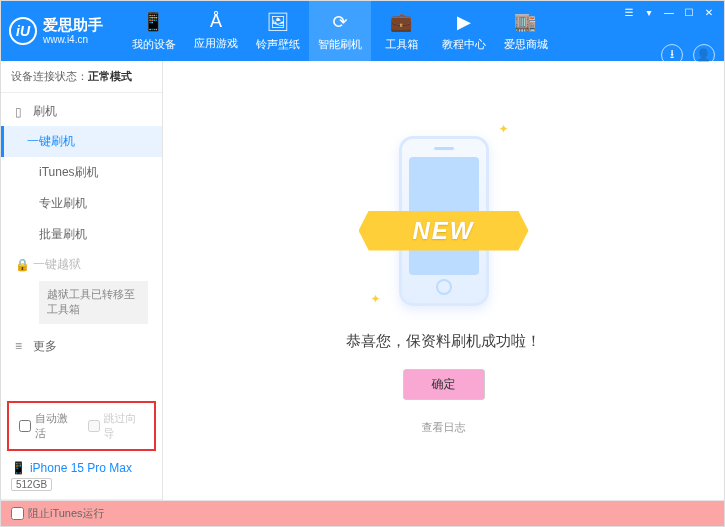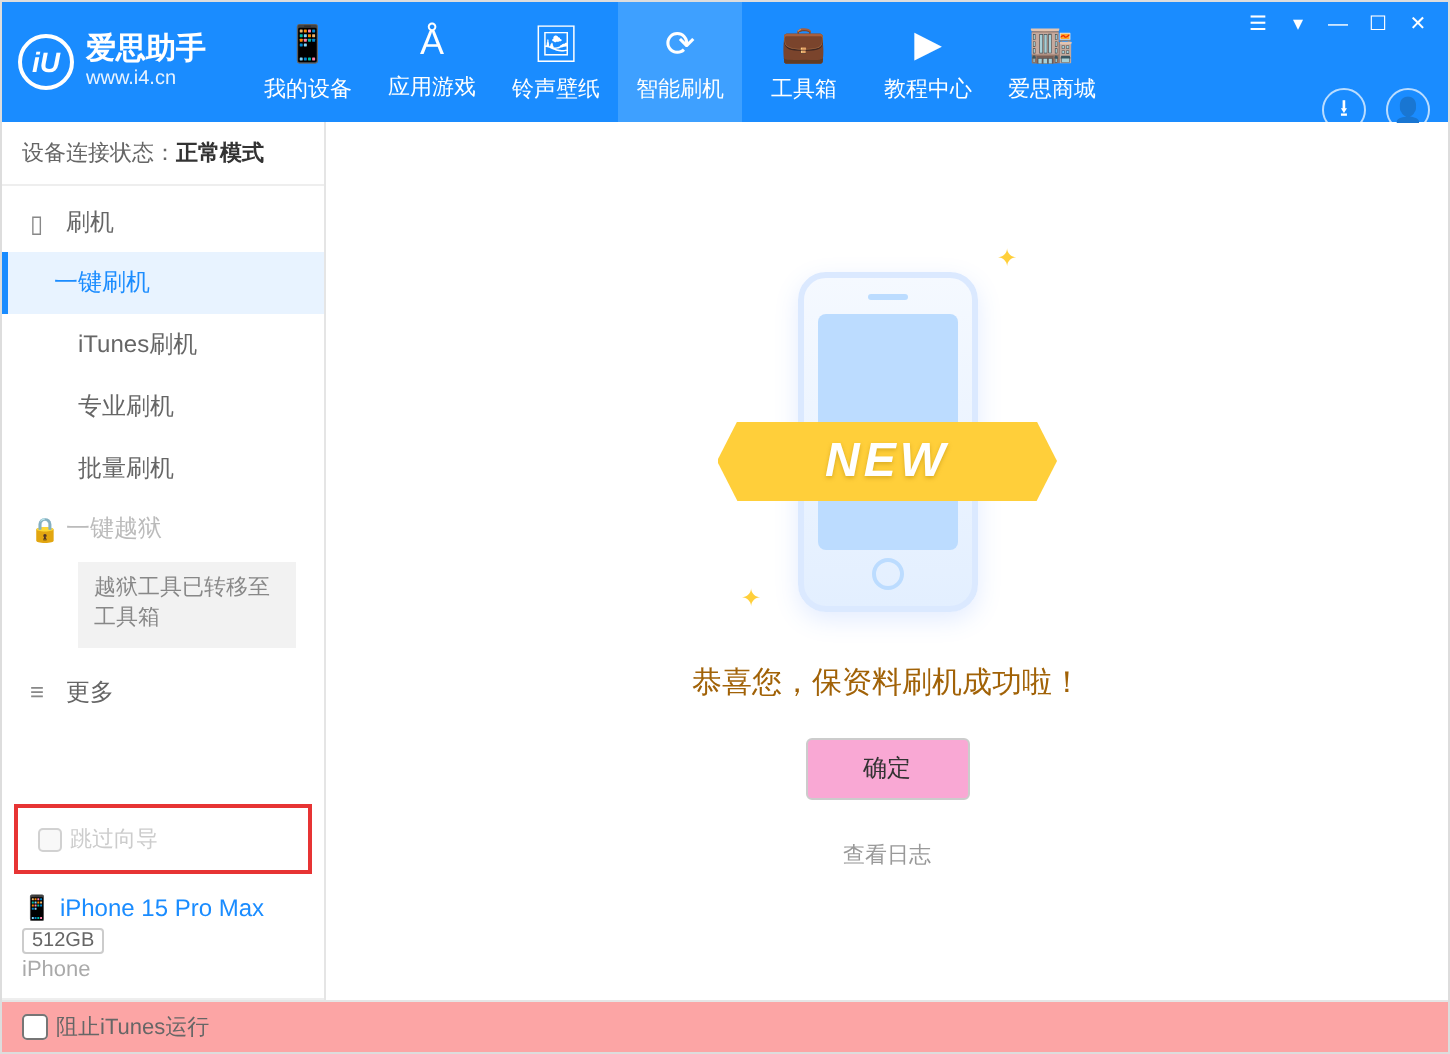--- a/index.html
+++ b/index.html
@@ -49,21 +49,21 @@
 .phone-illustration { width: 110px; height: 190px; position: relative; margin-bottom: 16px; }
 .phone-body { position: absolute; left: 50%; top: 50%; transform: translate(-50%,-50%); width: 90px; height: 170px; background: linear-gradient(#f5f9ff,#e3efff); border-radius: 14px; border: 3px solid #dbe9ff; box-shadow: 0 4px 12px rgba(70,130,255,0.15); }
 .phone-screen { position: absolute; left: 50%; top: 18px; transform: translateX(-50%); width: 70px; height: 118px; background: #bcdcff; border-radius: 4px; }
 .phone-home { position: absolute; left: 50%; bottom: 8px; transform: translateX(-50%); width: 16px; height: 16px; border: 2px solid #bcdcff; border-radius: 50%; }
 .phone-spk { position: absolute; left: 50%; top: 8px; transform: translateX(-50%); width: 20px; height: 3px; background: #bcdcff; border-radius: 2px; }
 .new-ribbon { position: absolute; left: -30px; right: -30px; top: 55%; transform: translateY(-50%); background: #ffcf3a; color: #fff; font-weight: 900; font-size: 24px; text-align: center; padding: 6px 0; letter-spacing: 2px; font-style: italic; clip-path: polygon(6% 0, 94% 0, 100% 50%, 94% 100%, 6% 100%, 0 50%); text-shadow: 0 1px 2px rgba(160,120,0,0.4); }
 .sparkle { position: absolute; color: #ffcf3a; font-size: 12px; }
 .sparkle.s1 { top: -4px; right: -10px; }
 .sparkle.s2 { bottom: 10px; left: -18px; }
 
-.success-msg { font-size: 15px; color: #a16207; margin-bottom: 18px; }
+.success-msg { font-size: 15px; color: #404040; margin-bottom: 18px; }
 .confirm-btn { padding: 6px 28px; border: 1px solid #ccc; background: #f9a8d4; border-radius: 3px; cursor: pointer; font-size: 12px; color: #333; }
 .view-log { margin-top: 20px; font-size: 11px; color: #999; cursor: pointer; }
 
 .footer { height: 26px; border-top: 1px solid #e5e5e5; display: flex; align-items: center; padding: 4px 10px; font-size: 11px; color: #666; background: #fca5a5; }
 .footer-left { display: flex; align-items: center; gap: 4px; }
 .footer-right { margin-left: auto; display: flex; align-items: center; gap: 18px; }
 .footer-link { cursor: pointer; }
 .menu-icon { width: 12px; color: #888; }
 </style>
 </head>
@@ -144,33 +144,36 @@
       <div class="menu-note">越狱工具已转移至工具箱</div>
 
       <div class="menu-group">
         <span class="menu-icon">≡</span>
         <span>更多</span>
       </div>
 
     </div>
 
     <div class="checkbox-row">
+      <label>
+        <input type="checkbox" style="">
+        <span>自动激活</span>
+      </label>
       <label class="cb-disabled">
         <input type="checkbox" disabled="" style="">
         <span>跳过向导</span>
       </label>
     </div>
 
     <div class="device-box">
       <div class="device-name">
         <span>📱</span>
         <span>iPhone 15 Pro Max</span>
       </div>
       <span class="device-storage">512GB</span>
-      <div class="device-type">iPhone</div>
     </div>
   </div>
 
   <div class="main">
     <div class="phone-illustration">
       <div class="phone-body">
         <div class="phone-spk"></div>
         <div class="phone-screen"></div>
         <div class="phone-home"></div>
       </div>

